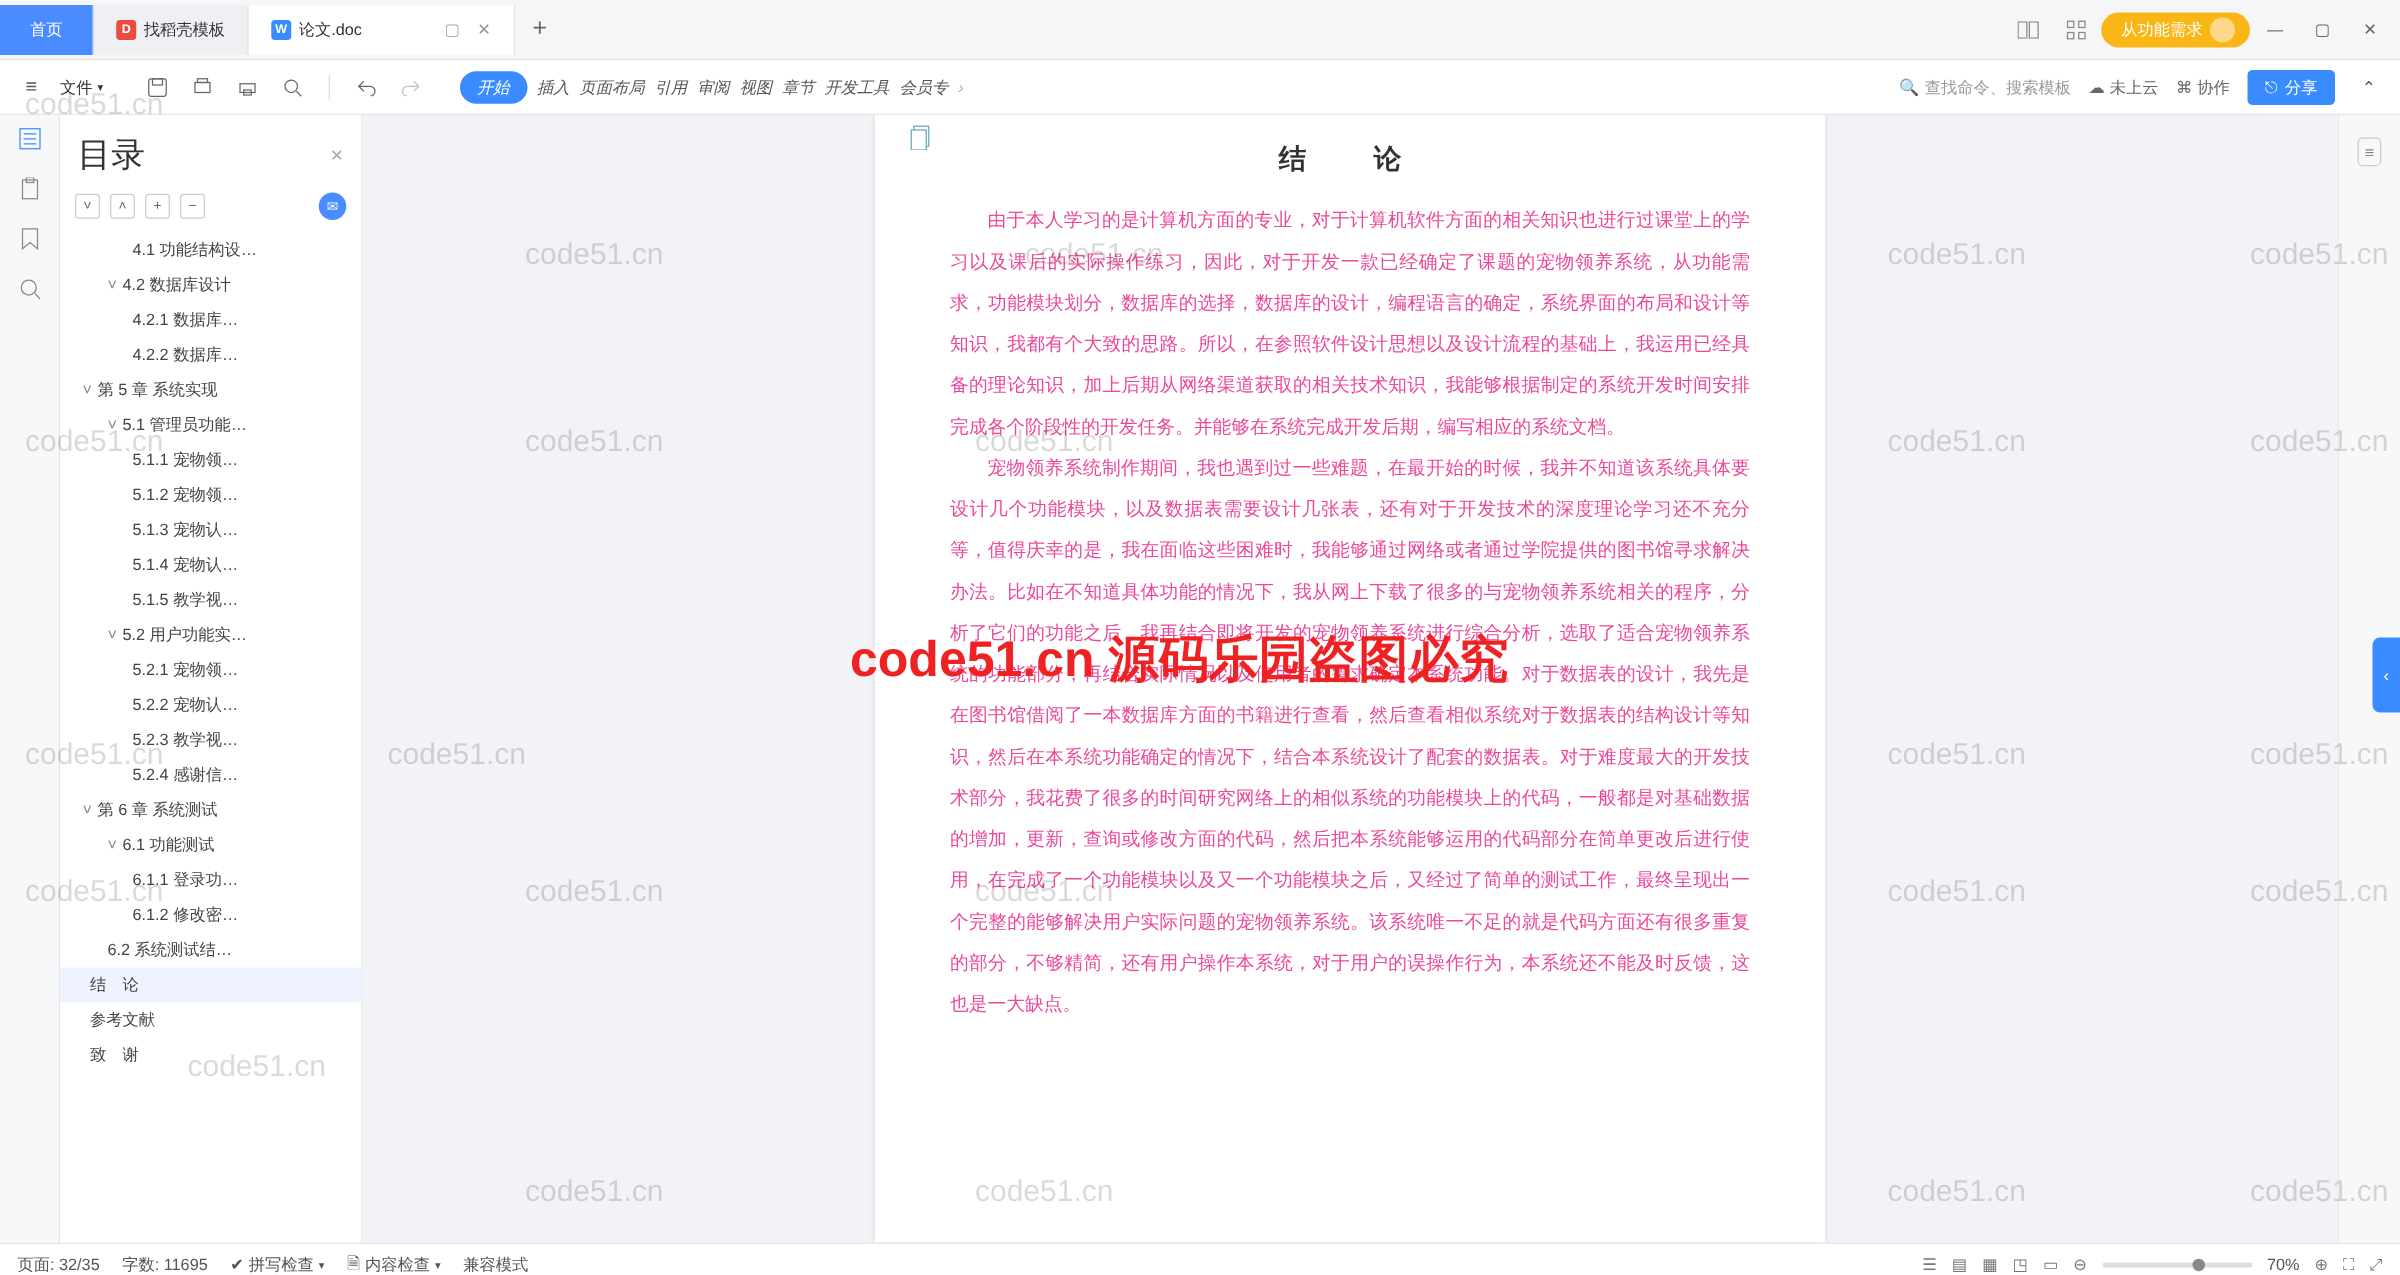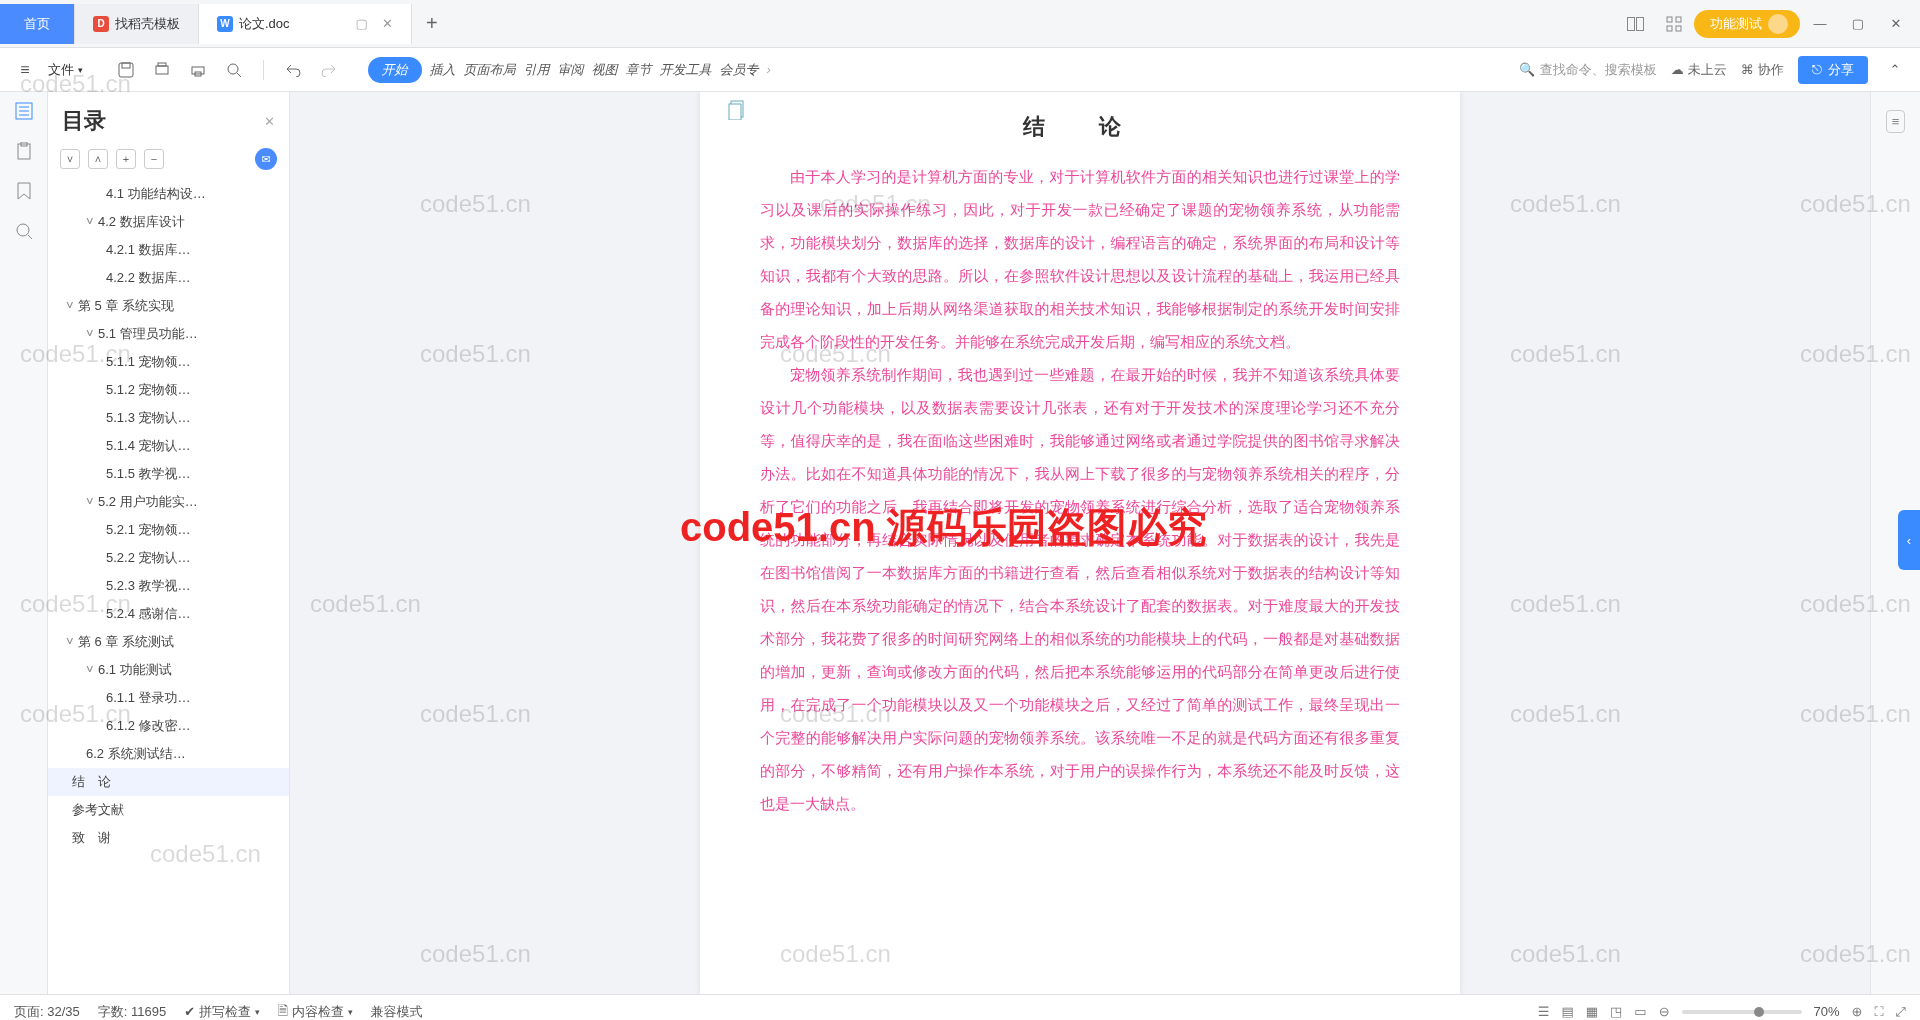--- a/index.html
+++ b/index.html
@@ -33,21 +33,21 @@
 .cloud-stat { color: #666; display: flex; align-items: center; gap: 4px; }
 .share-btn { background: #3a8bff; color: #fff; padding: 5px 14px; border-radius: 4px; display: flex; align-items: center; gap: 6px; }
 
 
 .body { display: flex; height: calc(1020px - 40px - 44px - 34px); }
 .siderail { width: 48px; background: #f7f8fa; border-right: 1px solid #e5e5e5; display: flex; flex-direction: column; align-items: center; padding-top: 10px; gap: 22px; color: #777; }
 .siderail .rail-item { cursor: pointer; }
 
 .outline { width: 242px; border-right: 1px solid #e5e5e5; display: flex; flex-direction: column; background: #fff; }
 .outline-head { display: flex; align-items: center; padding: 14px 14px 6px; }
-.outline-title { font-size: 22px; font-weight: bold; flex: 1; }
+.outline-title { font-size: 27px; font-weight: normal; flex: 1; }
 .outline-close { color: #aaa; cursor: pointer; }
 .outline-tools { display: flex; align-items: center; gap: 8px; padding: 6px 12px; }
 .tool-sq { width: 20px; height: 20px; border: 1px solid #ccc; border-radius: 3px; display: flex; align-items: center; justify-content: center; font-size: 11px; color: #666; cursor: pointer; }
 .tool-circle { width: 22px; height: 22px; background: #4a8cff; border-radius: 50%; margin-left: auto; cursor: pointer; display:flex; align-items:center; justify-content:center; color:#fff; font-size:11px; }
 .outline-list { flex: 1; overflow-y: auto; padding: 4px 0 12px; }
 .oli { padding: 5px 10px 5px; cursor: pointer; white-space: nowrap; overflow: hidden; text-overflow: ellipsis; color: #444; font-size: 13px; }
 .oli.active { background: #eef3ff; }
 .oli .caret { display: inline-block; width: 10px; color: #888; margin-right: 2px; }
 .lv1 { padding-left: 18px; }
 .lv2 { padding-left: 38px; }
@@ -97,21 +97,21 @@
       </div>
     <div class="winbtn">
         <svg width="16" height="16">
           <rect x="1" y="1" width="5" height="5" fill="none" stroke="#888"></rect>
           <rect x="10" y="1" width="5" height="5" fill="none" stroke="#888"></rect>
           <rect x="1" y="10" width="5" height="5" fill="none" stroke="#888"></rect>
           <rect x="10" y="10" width="5" height="5" fill="none" stroke="#888"></rect>
         </svg>
       </div>
     <div class="login-btn">
-        <span>功能测试</span>
+        <span>从功能需求</span>
         <span class="avatar-circle"></span>
       </div>
     <div class="winbtn">—</div>
     <div class="winbtn">▢</div>
     <div class="winbtn">✕</div>
   </div>
 </div>
 
 <div class="menubar">
   <div class="menu-left">

